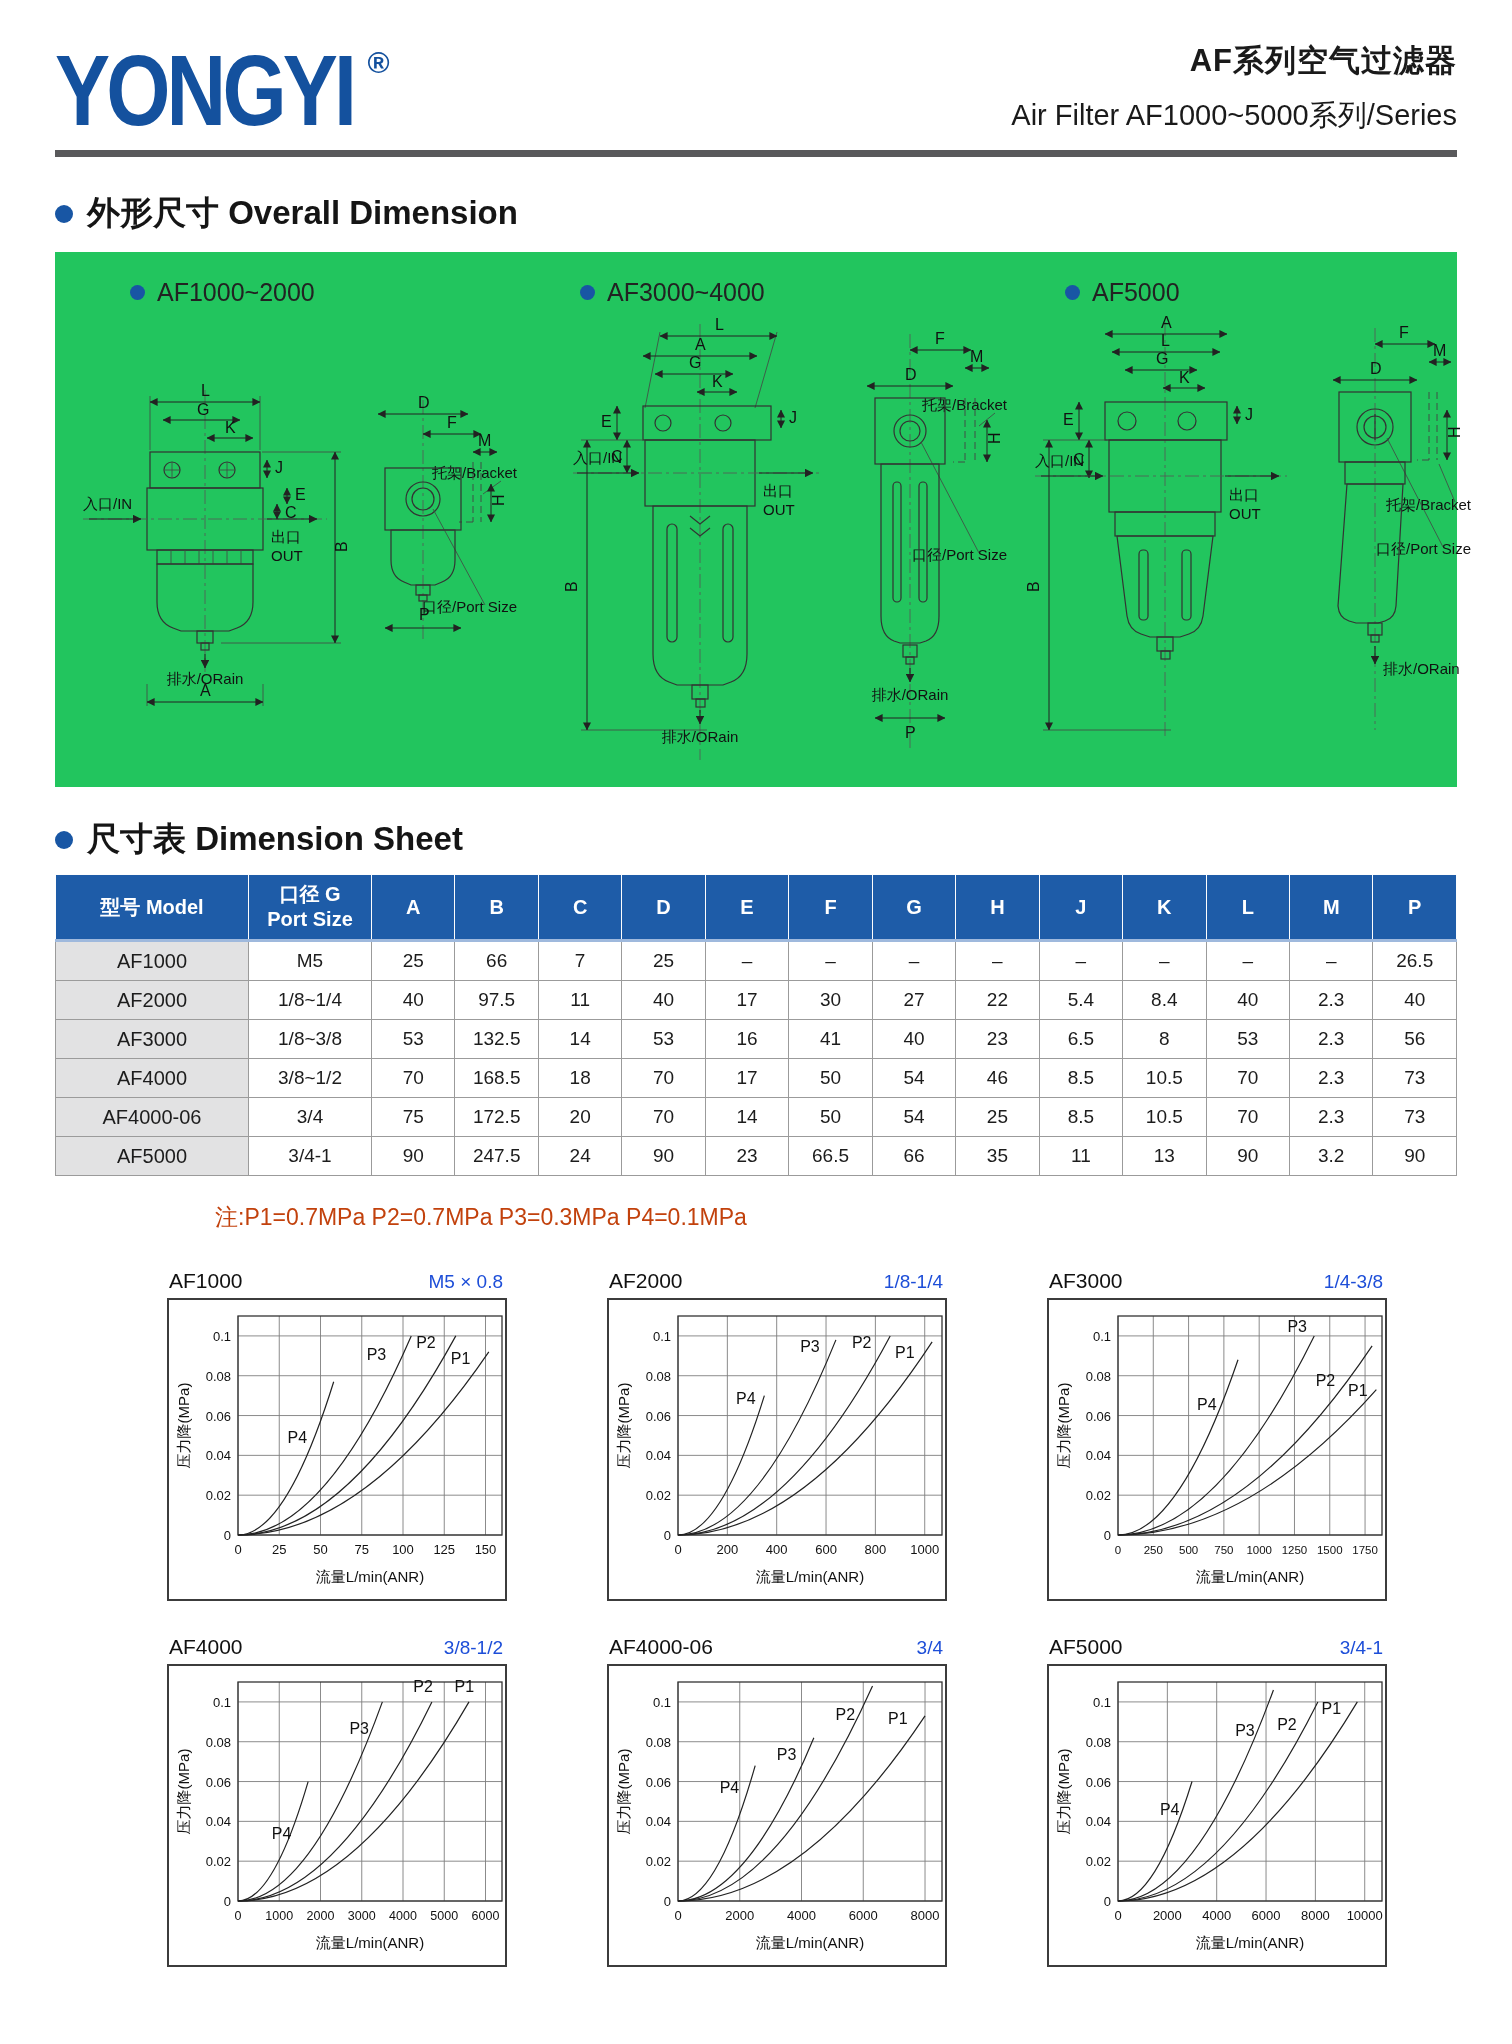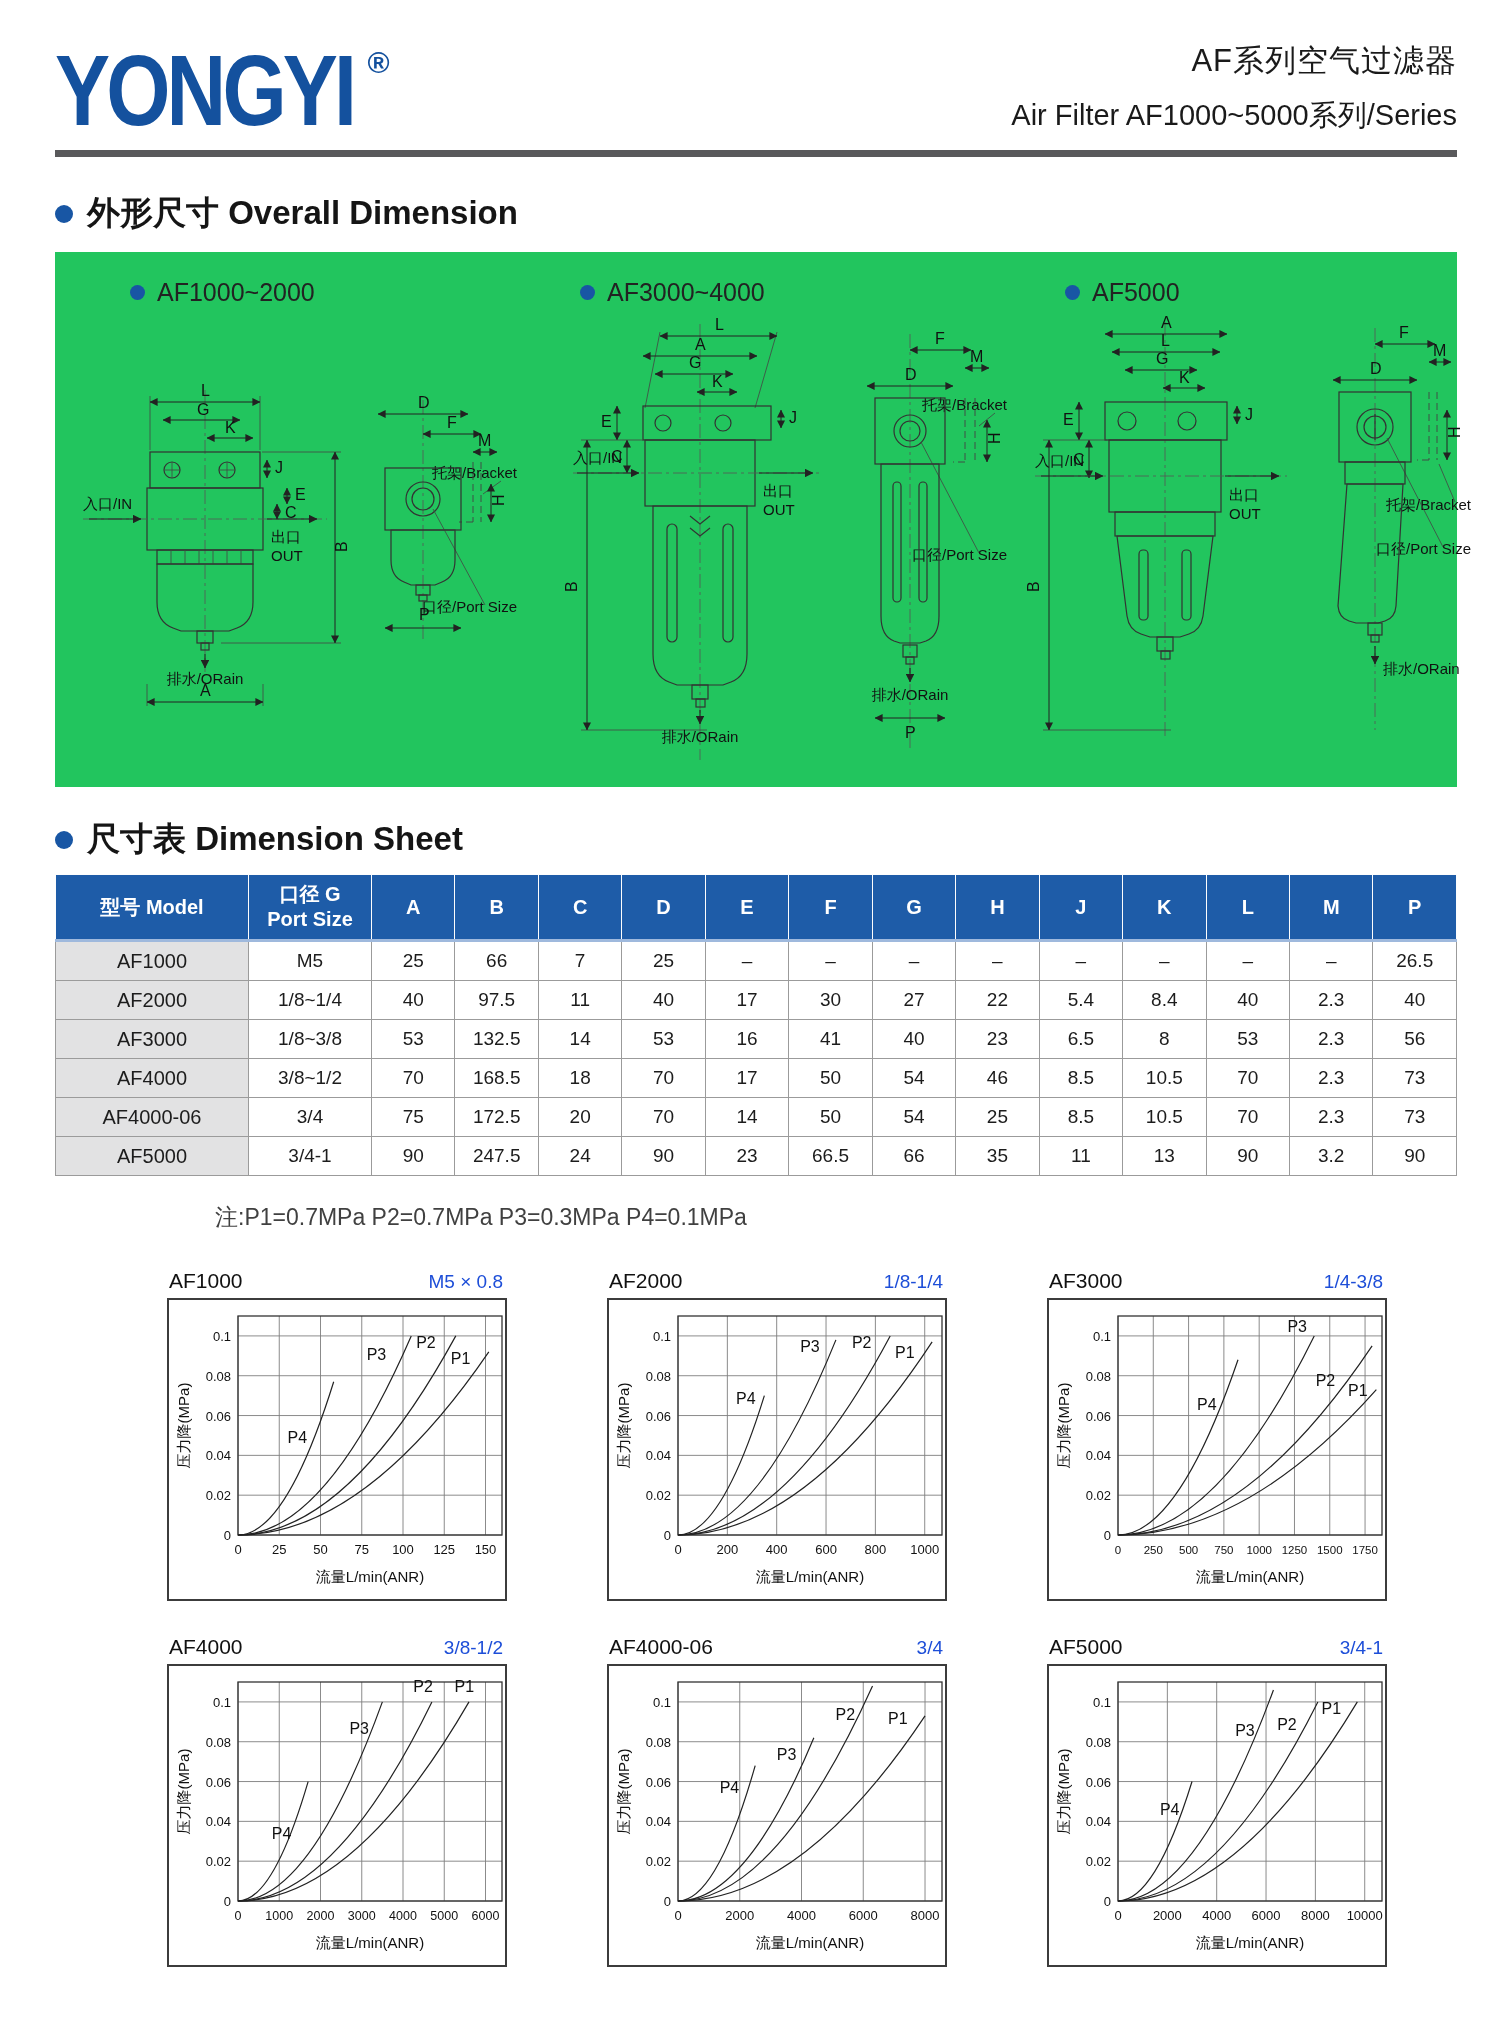--- a/index.html
+++ b/index.html
@@ -4,21 +4,21 @@
 <style>
   html,body{margin:0;padding:0;background:#fff;}
   body{width:1512px;height:2044px;overflow:hidden;font-family:"Liberation Sans",sans-serif;color:#1a1a1a;position:relative;}
   .page{padding:0 55px;}
   
   .hdr{display:flex;justify-content:space-between;align-items:flex-end;padding-top:40px;}
   .logo-wrap{line-height:1;white-space:nowrap;}
   .logo{display:inline-block;font-size:86px;font-weight:700;color:#14519E;letter-spacing:-4px;transform:scaleY(1.16) scaleX(.96);transform-origin:left bottom;}
   .reg{color:#14519E;font-size:30px;font-weight:700;vertical-align:top;position:relative;top:-6px;left:2px;}
   .titles{text-align:right;padding-bottom:4px;}
-  .t-cn{font-size:31px;font-weight:400;letter-spacing:1px;}
+  .t-cn{font-size:31px;font-weight:700;letter-spacing:1px;}
   .t-en{font-size:29px;margin-top:14px;}
   .rule{height:7px;background:#59595B;margin-top:10px;}
   
   .sec-head{display:flex;align-items:center;gap:14px;font-size:33px;font-weight:600;color:#151515;}
   .dot{width:18px;height:18px;border-radius:50%;background:#1856A4;flex:0 0 auto;}
   .sh1{margin-top:34px;} .sh2{margin-top:30px;} .sh3{margin-top:74px;}
   
   .panel{position:relative;background:#22c55e;height:535px;margin-top:16px;}
   .variant{position:absolute;display:flex;align-items:center;gap:12px;font-size:25px;color:#222;}
   .variant .dot{width:15px;height:15px;}
@@ -31,21 +31,21 @@
   .arr{stroke:#222;stroke-width:1.1;fill:none;marker-end:url(#ah);}
   .dt{font-size:16px;fill:#111;}
   .dtc{font-size:15px;fill:#111;}
   text{font-family:"Liberation Sans",sans-serif;}
   
   table{width:100%;border-collapse:collapse;table-layout:fixed;margin-top:12px;}
   th{background:#1E5CA8;color:#fff;font-size:20px;font-weight:700;height:62px;border:1px solid #fdfdfd;border-bottom:3px solid #9FB9DD;line-height:1.25;}
   td{border:1px solid #9b9b9b;text-align:center;font-size:19px;height:36px;color:#1c1c1c;}
   td.model{background:#E2E2E3;font-size:20px;}
   
-  .note{margin:26px 0 0 160px;font-size:23px;color:#404040;}
+  .note{margin:26px 0 0 160px;font-size:23px;color:#c2410c;}
   .charts{display:flex;gap:100px;padding-left:112px;}
   .cr1{margin-top:36px;} .cr2{margin-top:34px;}
   .chart-cell{width:340px;flex:0 0 auto;}
   .chart-title{display:flex;justify-content:space-between;align-items:baseline;padding:0 4px 5px 2px;}
   .ct-model{font-size:21px;color:#111;}
   .ct-port{font-size:19px;color:#1d4ed8;}
   .chart-box{border:2px solid #3c3c3c;padding:6px 3px 4px 3px;background:#fff;}
   .grid{stroke:#7e7e7e;stroke-width:.9;}
   .plotborder{stroke:#333;stroke-width:1.3;fill:none;}
   .curve{stroke:#222;stroke-width:1.2;fill:none;}

